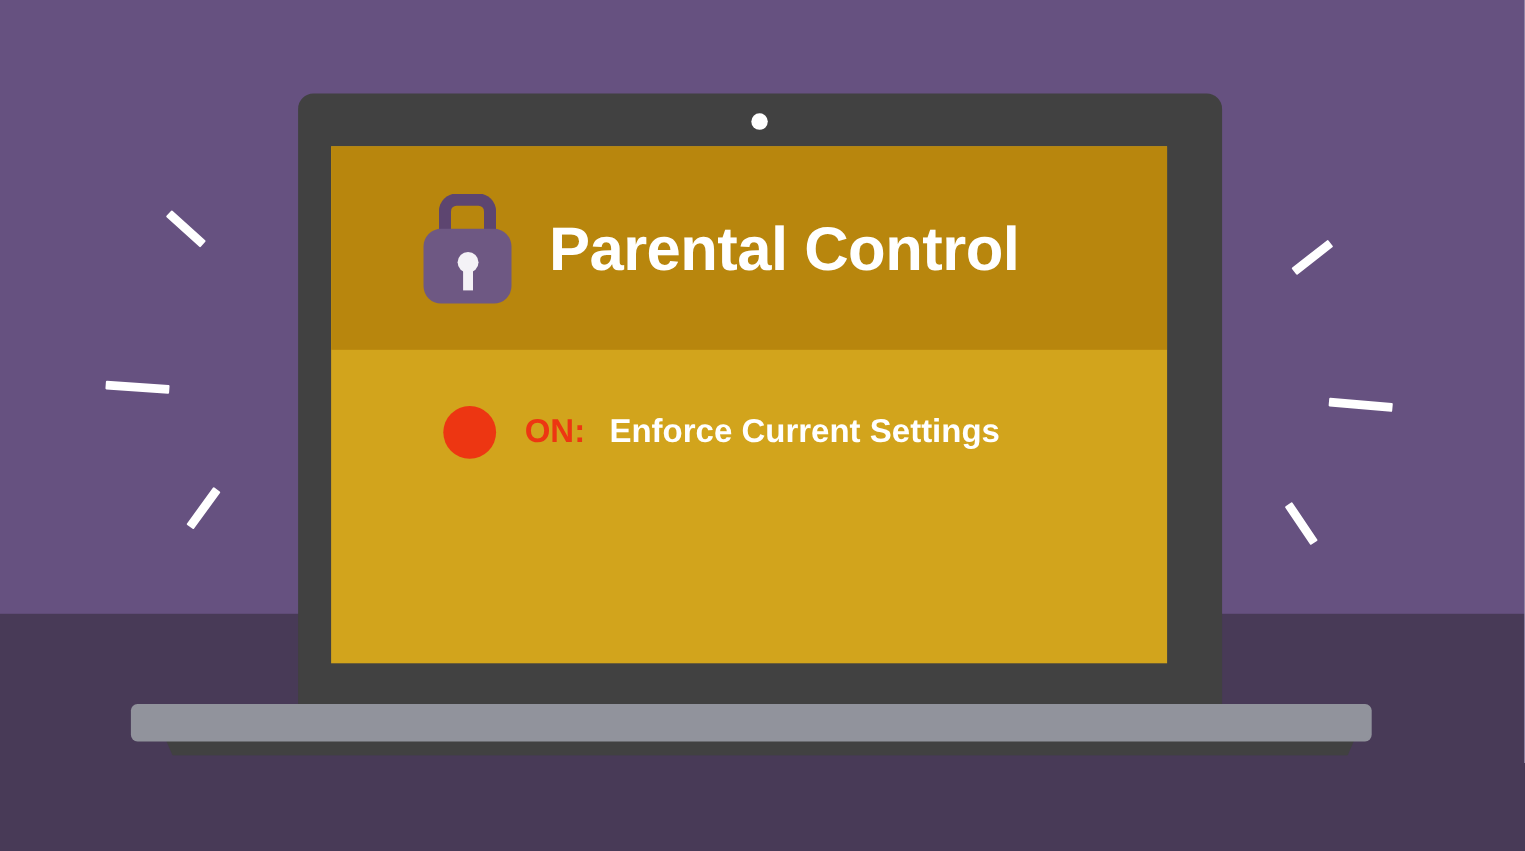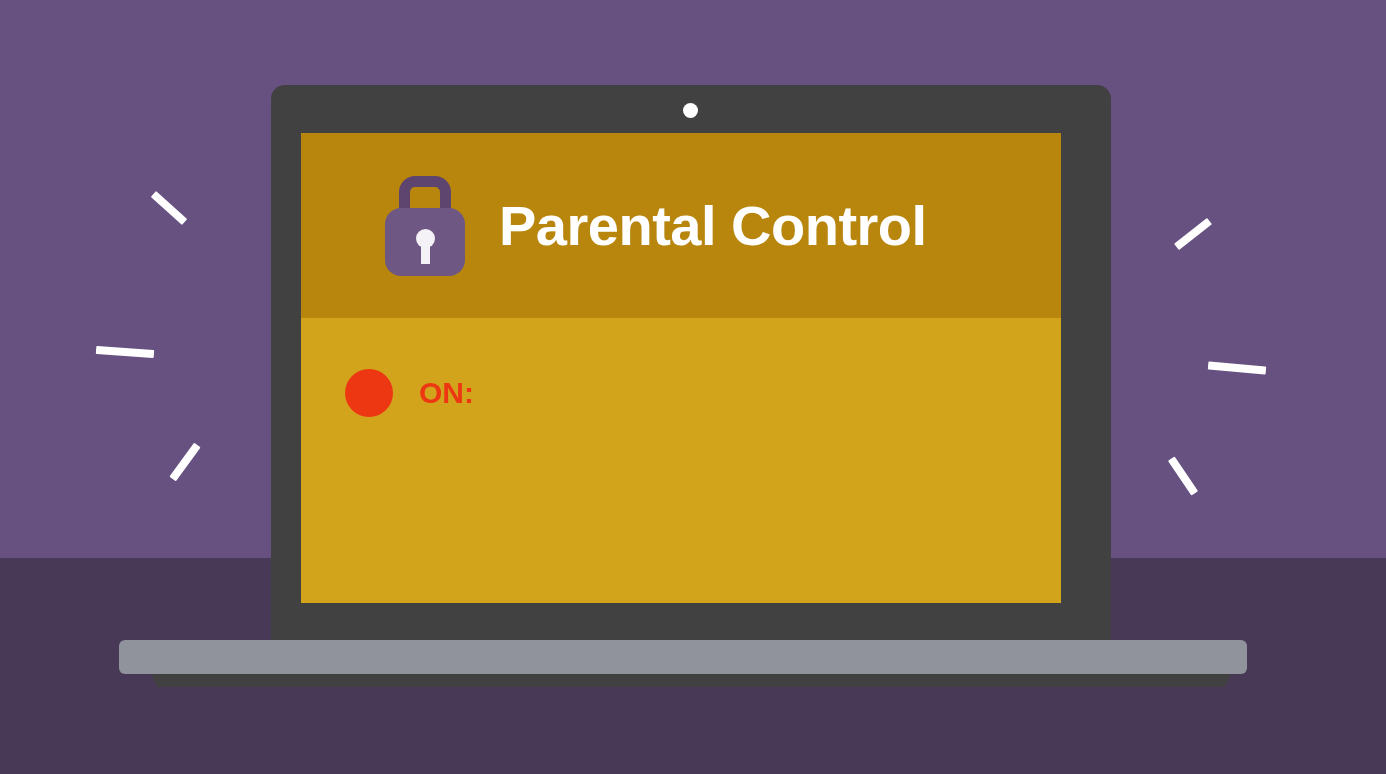--- a/index.html
+++ b/index.html
@@ -109,21 +109,21 @@
   
   .options {
     position: absolute;
     left: 0; top: 185px;
     width: 760px; height: 285px;
   }
   .option-row {
     display: flex;
     align-items: center;
     height: 52px;
-    padding-left: 44px;
+    padding-left: 102px;
   }
   .option-row.first { margin-top: 49px; }
   .option-row.second { margin-top: 41px; }
   .radio {
     width: 48px; height: 48px;
     border-radius: 50%;
     flex: 0 0 auto;
   }
   .radio.on  { background: #ed3612; }
   .radio.off { background: #ffffff; }
@@ -192,20 +192,21 @@
           <div class="keyhole-stem"></div>
         </div>
         <div class="screen-title">Parental Control</div>
       </div>
 
       <div class="options">
 
         <div class="option-row first">
           <div class="radio on"></div>
           <div class="opt-state on-label">ON:</div>
+          <div class="opt-desc">Enforce Current Settings</div>
         </div>
 
 
       </div>
     </div>
 
     <div class="base-body"></div>
     <div class="base-bar"></div>
 
   </div>

